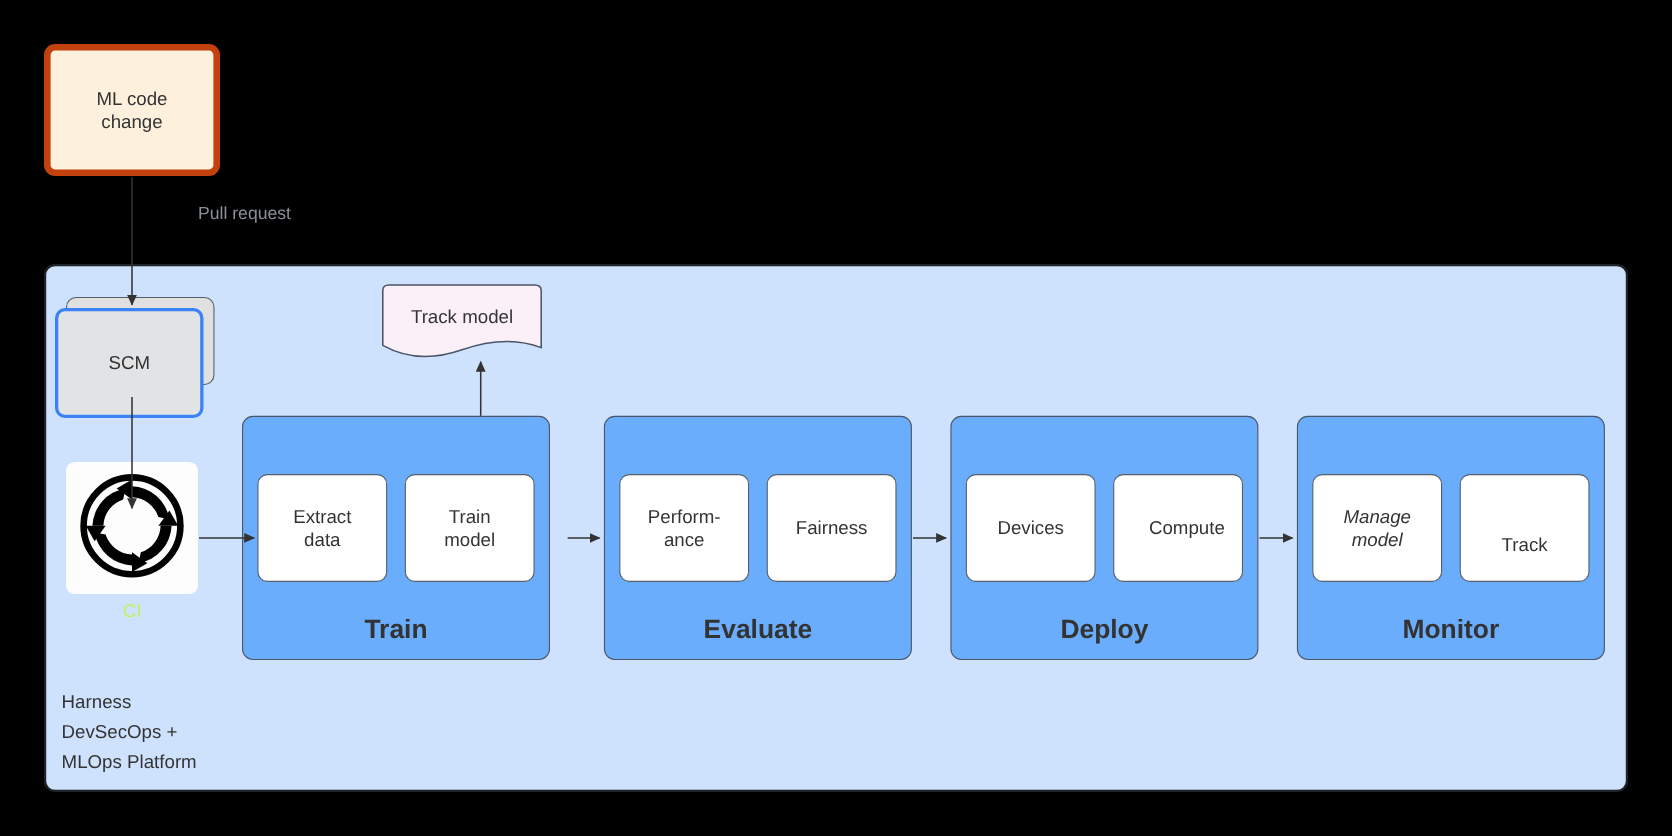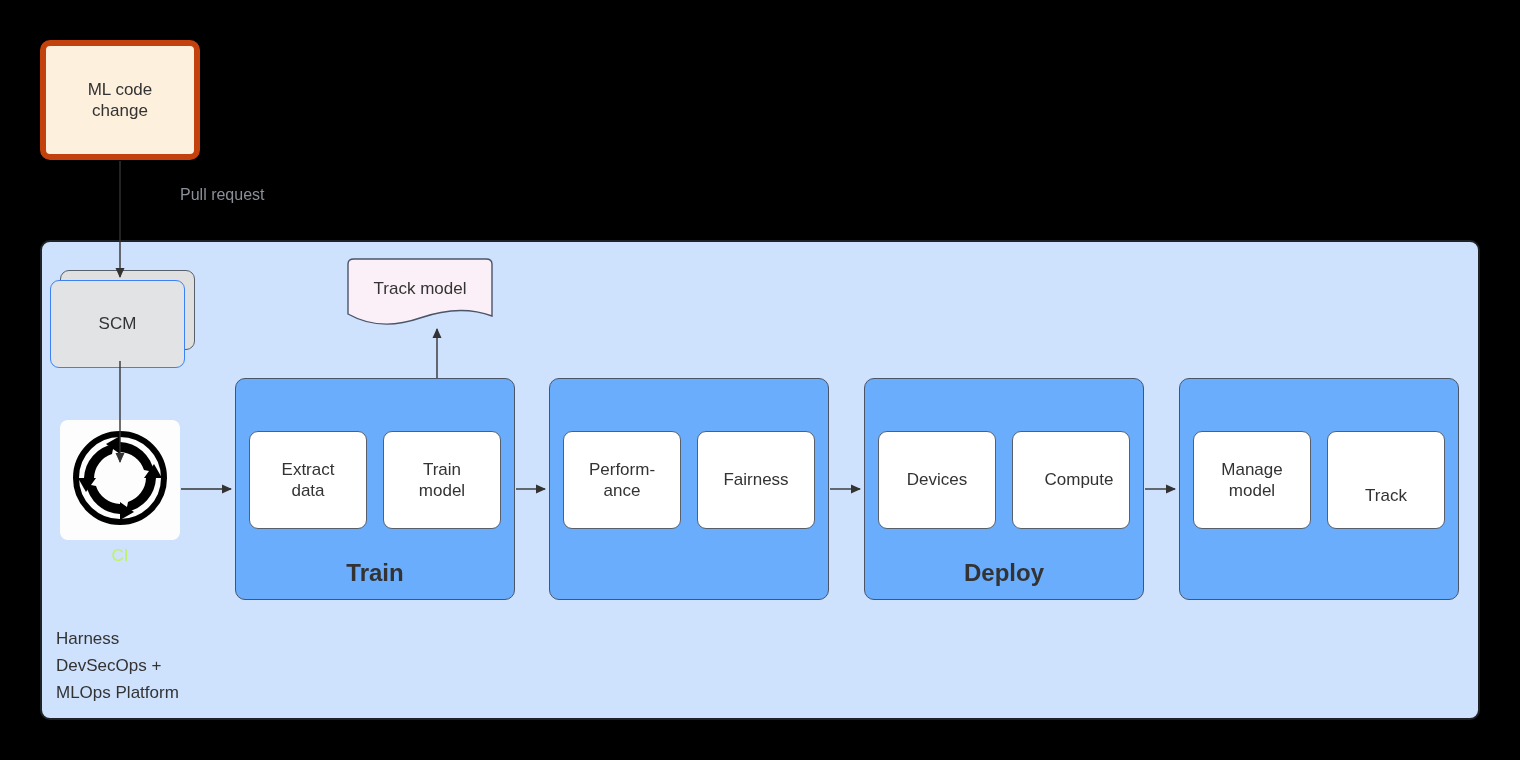--- a/index.html
+++ b/index.html
@@ -64,23 +64,23 @@
     height: 80px;
     background: #e0e0e0;
     border: 1px solid #57606a;
     border-radius: 9px;
   }
   .scm-front {
     position: absolute;
     left: 0px;
     top: 10px;
     width: 135px;
-    height: 88px;
+    height: 100px;
     background: #e2e3e4;
-    border: 1px solid #3b82f6;
+    border: 3px solid #3b82f6;
     border-radius: 9px;
     display: flex;
     align-items: center;
     justify-content: center;
     font-size: 17px;
     color: #333333;
   }
 
   
   .ci-tile {
@@ -182,21 +182,21 @@
     justify-content: center;
     text-align: center;
     font-size: 17px;
     line-height: 1.25;
     color: #333333;
     padding: 2px;
   }
   .substage.left  { left: 13px; }
   .substage.right { right: 13px; }
 
-  .stage-train    { left: 235px; }
+  .stage-train    { left: 220px; }
   .stage-evaluate { left: 549px; }
   .stage-deploy   { left: 864px; }
   .stage-monitor  { left: 1179px; }
 
   
   .edge-label {
     position: absolute;
     left: 136px;
     top: 186px;
     font-size: 16px;
@@ -276,40 +276,42 @@
   </div>
 
   <div class="stage stage-evaluate">
     <div class="substage left">
       <span style="white-space: pre-line;">Perform-
 ance</span>
     </div>
     <div class="substage right">
       <span style="white-space: pre-line;">Fairness</span>
     </div>
+    <div class="stage-title">Evaluate</div>
   </div>
 
   <div class="stage stage-deploy">
     <div class="substage left">
       <span style="white-space: pre-line;">Devices</span>
     </div>
     <div class="substage right">
       <span style="white-space: pre-line; margin-left: 16px;">Compute</span>
     </div>
     <div class="stage-title">Deploy</div>
   </div>
 
   <div class="stage stage-monitor">
     <div class="substage left">
-      <span style="white-space: pre-line;">Manage
+      <span style="white-space: pre-line; font-style: italic;">Manage
 model</span>
     </div>
     <div class="substage right">
       <span style="white-space: pre-line; margin-top: 31px;">Track</span>
     </div>
+    <div class="stage-title">Monitor</div>
   </div>
 
   <div class="platform-label">Harness
 DevSecOps +
 MLOps Platform</div>
 
   <svg class="connectors" width="1520" height="760" aria-hidden="true">
     <defs>
       <marker id="ah" markerWidth="11" markerHeight="11" refX="9" refY="5.5" orient="auto" markerUnits="userSpaceOnUse">
         <path d="M0,1 L10,5.5 L0,10 z" fill="#333333"></path>

